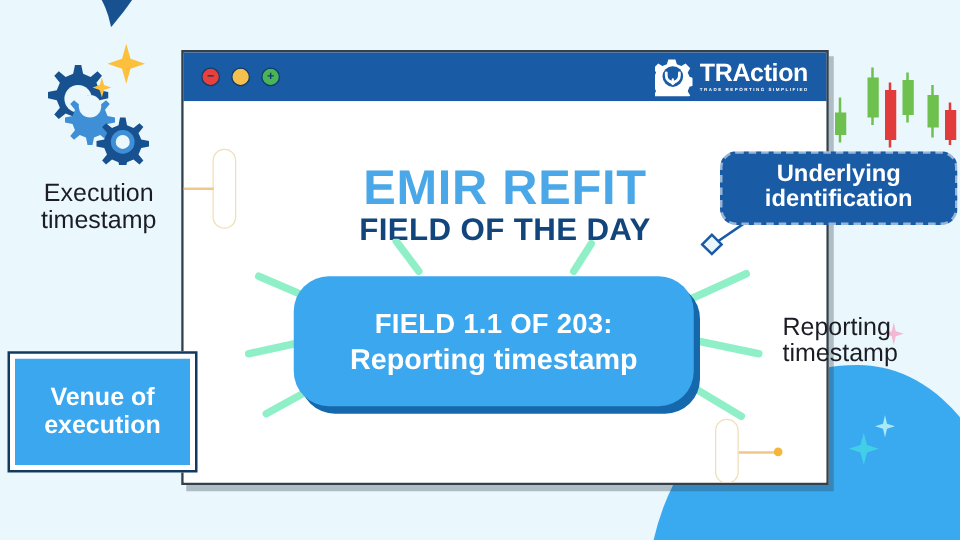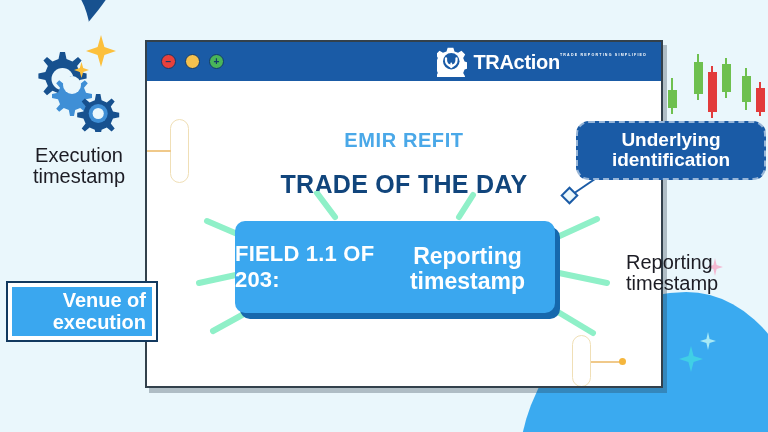--- a/index.html
+++ b/index.html
@@ -61,40 +61,40 @@
   }
   .lights { display:flex; gap:9px; align-items:center; }
   .dot { width:15px; height:15px; border-radius:50%; border:1.6px solid #123a6b;
          display:flex; align-items:center; justify-content:center; }
   .dot.red    { background:#e8413c; }
   .dot.yellow { background:#f5c14e; }
   .dot.green  { background:#49b559; }
   .dot span { font-size:10px; line-height:1; color:#123a6b; font-weight:bold; }
 
   .brand { margin-left:auto; display:flex; align-items:center; gap:6px; }
-  .brand-txt { display:flex; line-height:1;justify-content:space-between; }
+  .brand-txt { display:flex; flex-direction:column; line-height:1;justify-content:space-between; }
   .brand-name { color:#fff; font-size:20px; font-weight:bold; letter-spacing:-.3px; }
   .brand-tag  { color:#ffffff; font-size:3.6px; font-weight:bold; letter-spacing:1.2px; margin-top:2px; }
 
   .viewport { flex:1; position:relative; background:#fff; overflow:hidden; }
 
   .title1 {
     position:absolute; top:48px; left:0; right:0; text-align:center;
-    color:#4aa8e8; font-size:20px; font-weight:bold; letter-spacing:.6px;
+    color:#4aa8e8; font-size:39px; font-weight:bold; letter-spacing:.6px;
   }
   .title2 {
     position:absolute; top:89px; left:0; right:0; text-align:center;
     color:#11457c; font-size:25px; font-weight:bold; letter-spacing:.3px;
   }
 
   .field-box {
-    position:absolute; left:88px; top:140px; width:320px; height:92px;
-    background:#3aa7ef; border-radius:10px;
+    position:absolute; left:88px; top:140px; width:320px; height:104px;
+    background:#3aa7ef; border-radius:28px;
     box-shadow:5px 6px 0 #1668ad;
-    display:flex; flex-direction:row; align-items:center; justify-content:center;
+    display:flex; flex-direction:column; align-items:center; justify-content:center;
     z-index:3;
   }
   .field-line1 { color:#fff; font-size:22px; font-weight:bold; letter-spacing:.2px; }
   .field-line2 { color:#fff; font-size:23px; font-weight:bold; line-height:1.08; text-align:center; margin-top:3px;}
 
   .rays { position:absolute; left:30px; top:110px; width:450px; height:180px; z-index:2; }
 
   
   .tan-pill {
     position:absolute; border:1.7px solid #f0dfb6; border-radius:11px; background:transparent;
@@ -113,21 +113,21 @@
 
   .lbl-exec { left:8px; top:145px; width:142px; font-size:20px; }
   .lbl-rept { right:6px; top:252px; width:136px; font-size:20px; text-align:left;}
 
   .lbl-venue {
     left:6px; top:281px; width:152px;
     background:#ffffff; border:2.5px solid #12395f; padding:4px;
   }
   .lbl-venue .inner {
     background:#3aa7ef; color:#ffffff; font-size:20px; font-weight:bold;
-    line-height:1.08; text-align:right; padding:3px 6px;
+    line-height:1.08; text-align:center; padding:21px 6px;
   }
 
   .lbl-under {
     right:2px; top:121px; width:190px;
     background:#1a5ba6; border-radius:13px; padding:7px 9px;
     border:2px dashed rgba(255,255,255,.55);
     color:#fff; font-size:19px; font-weight:bold; line-height:1.07; text-align:center;
   }
 
   .conn-line { position:absolute; z-index:7; }
@@ -231,21 +231,21 @@
       <div class="brand-txt">
         <span class="brand-name">TRAction</span>
         <span class="brand-tag">TRADE REPORTING SIMPLIFIED</span>
       </div>
     </div>
   </div>
 
   <div class="viewport">
 
     <div class="title1">EMIR REFIT</div>
-    <div class="title2">TRADE OF THE DAY</div>
+    <div class="title2">FIELD OF THE DAY</div>
 
     <svg class="rays" viewBox="0 0 450 180">
       <g stroke="#8ff0c8" stroke-width="6" stroke-linecap="round">
         <line x1="30" y1="30" x2="72" y2="48"></line>
         <line x1="22" y1="92" x2="68" y2="82"></line>
         <line x1="36" y1="140" x2="76" y2="118"></line>
         <line x1="140" y1="2" x2="158" y2="26"></line>
         <line x1="296" y1="4" x2="282" y2="26"></line>
         <line x1="420" y1="28" x2="376" y2="48"></line>
         <line x1="430" y1="92" x2="382" y2="82"></line>

